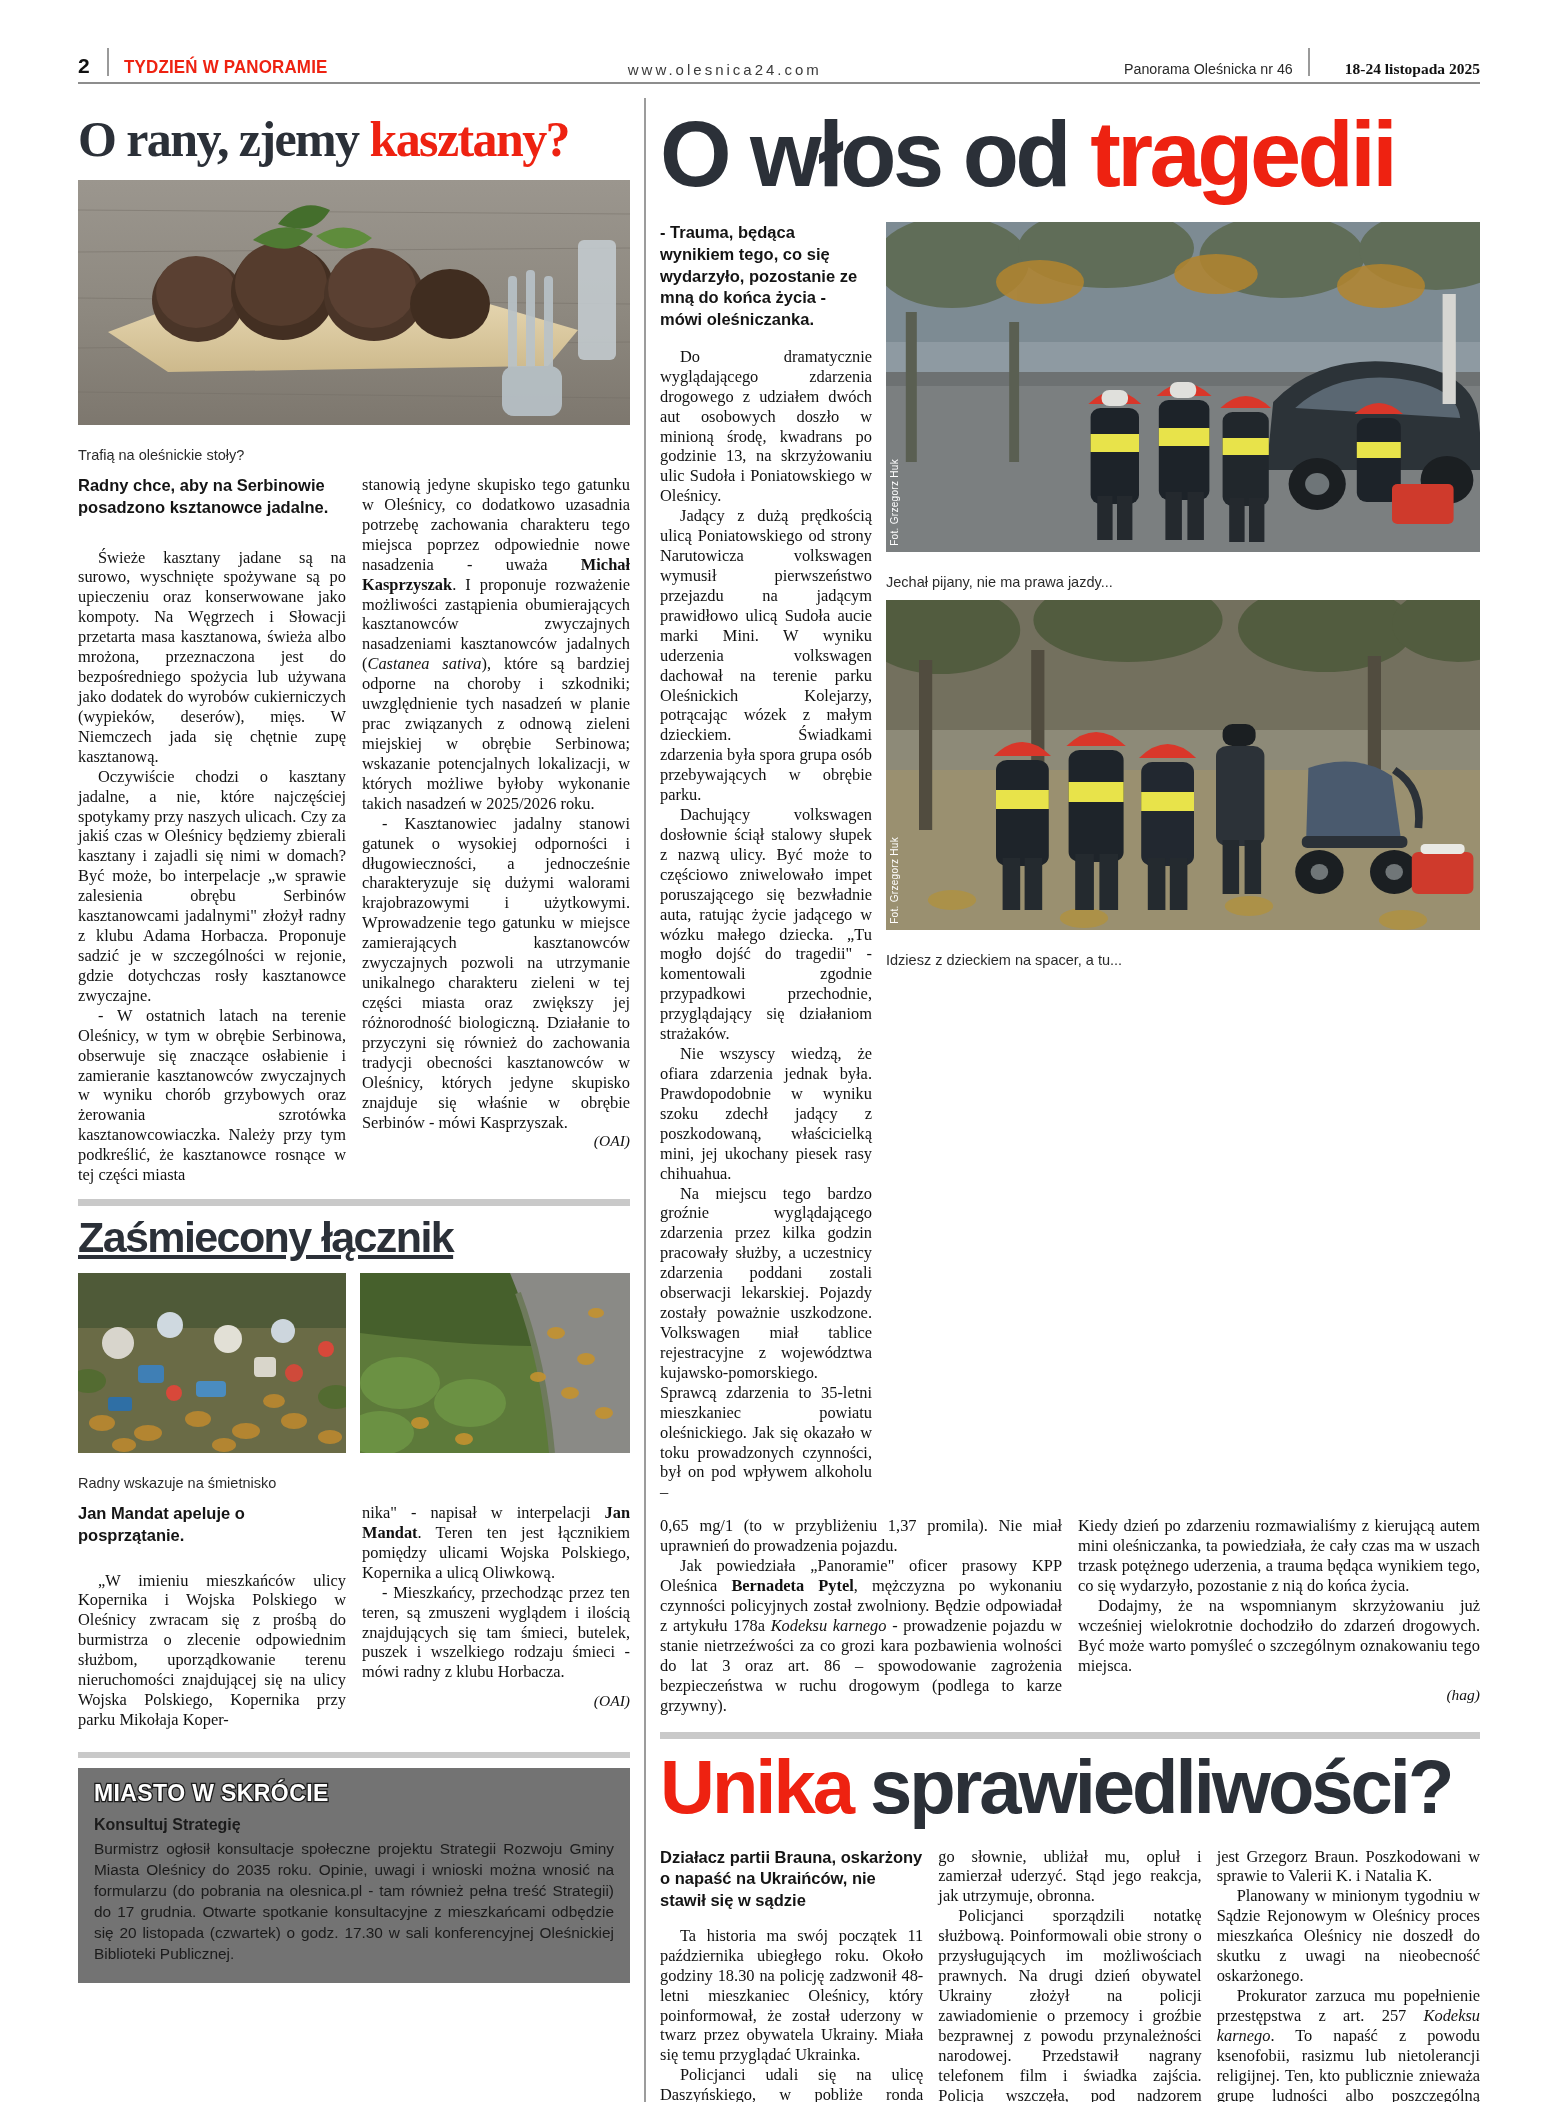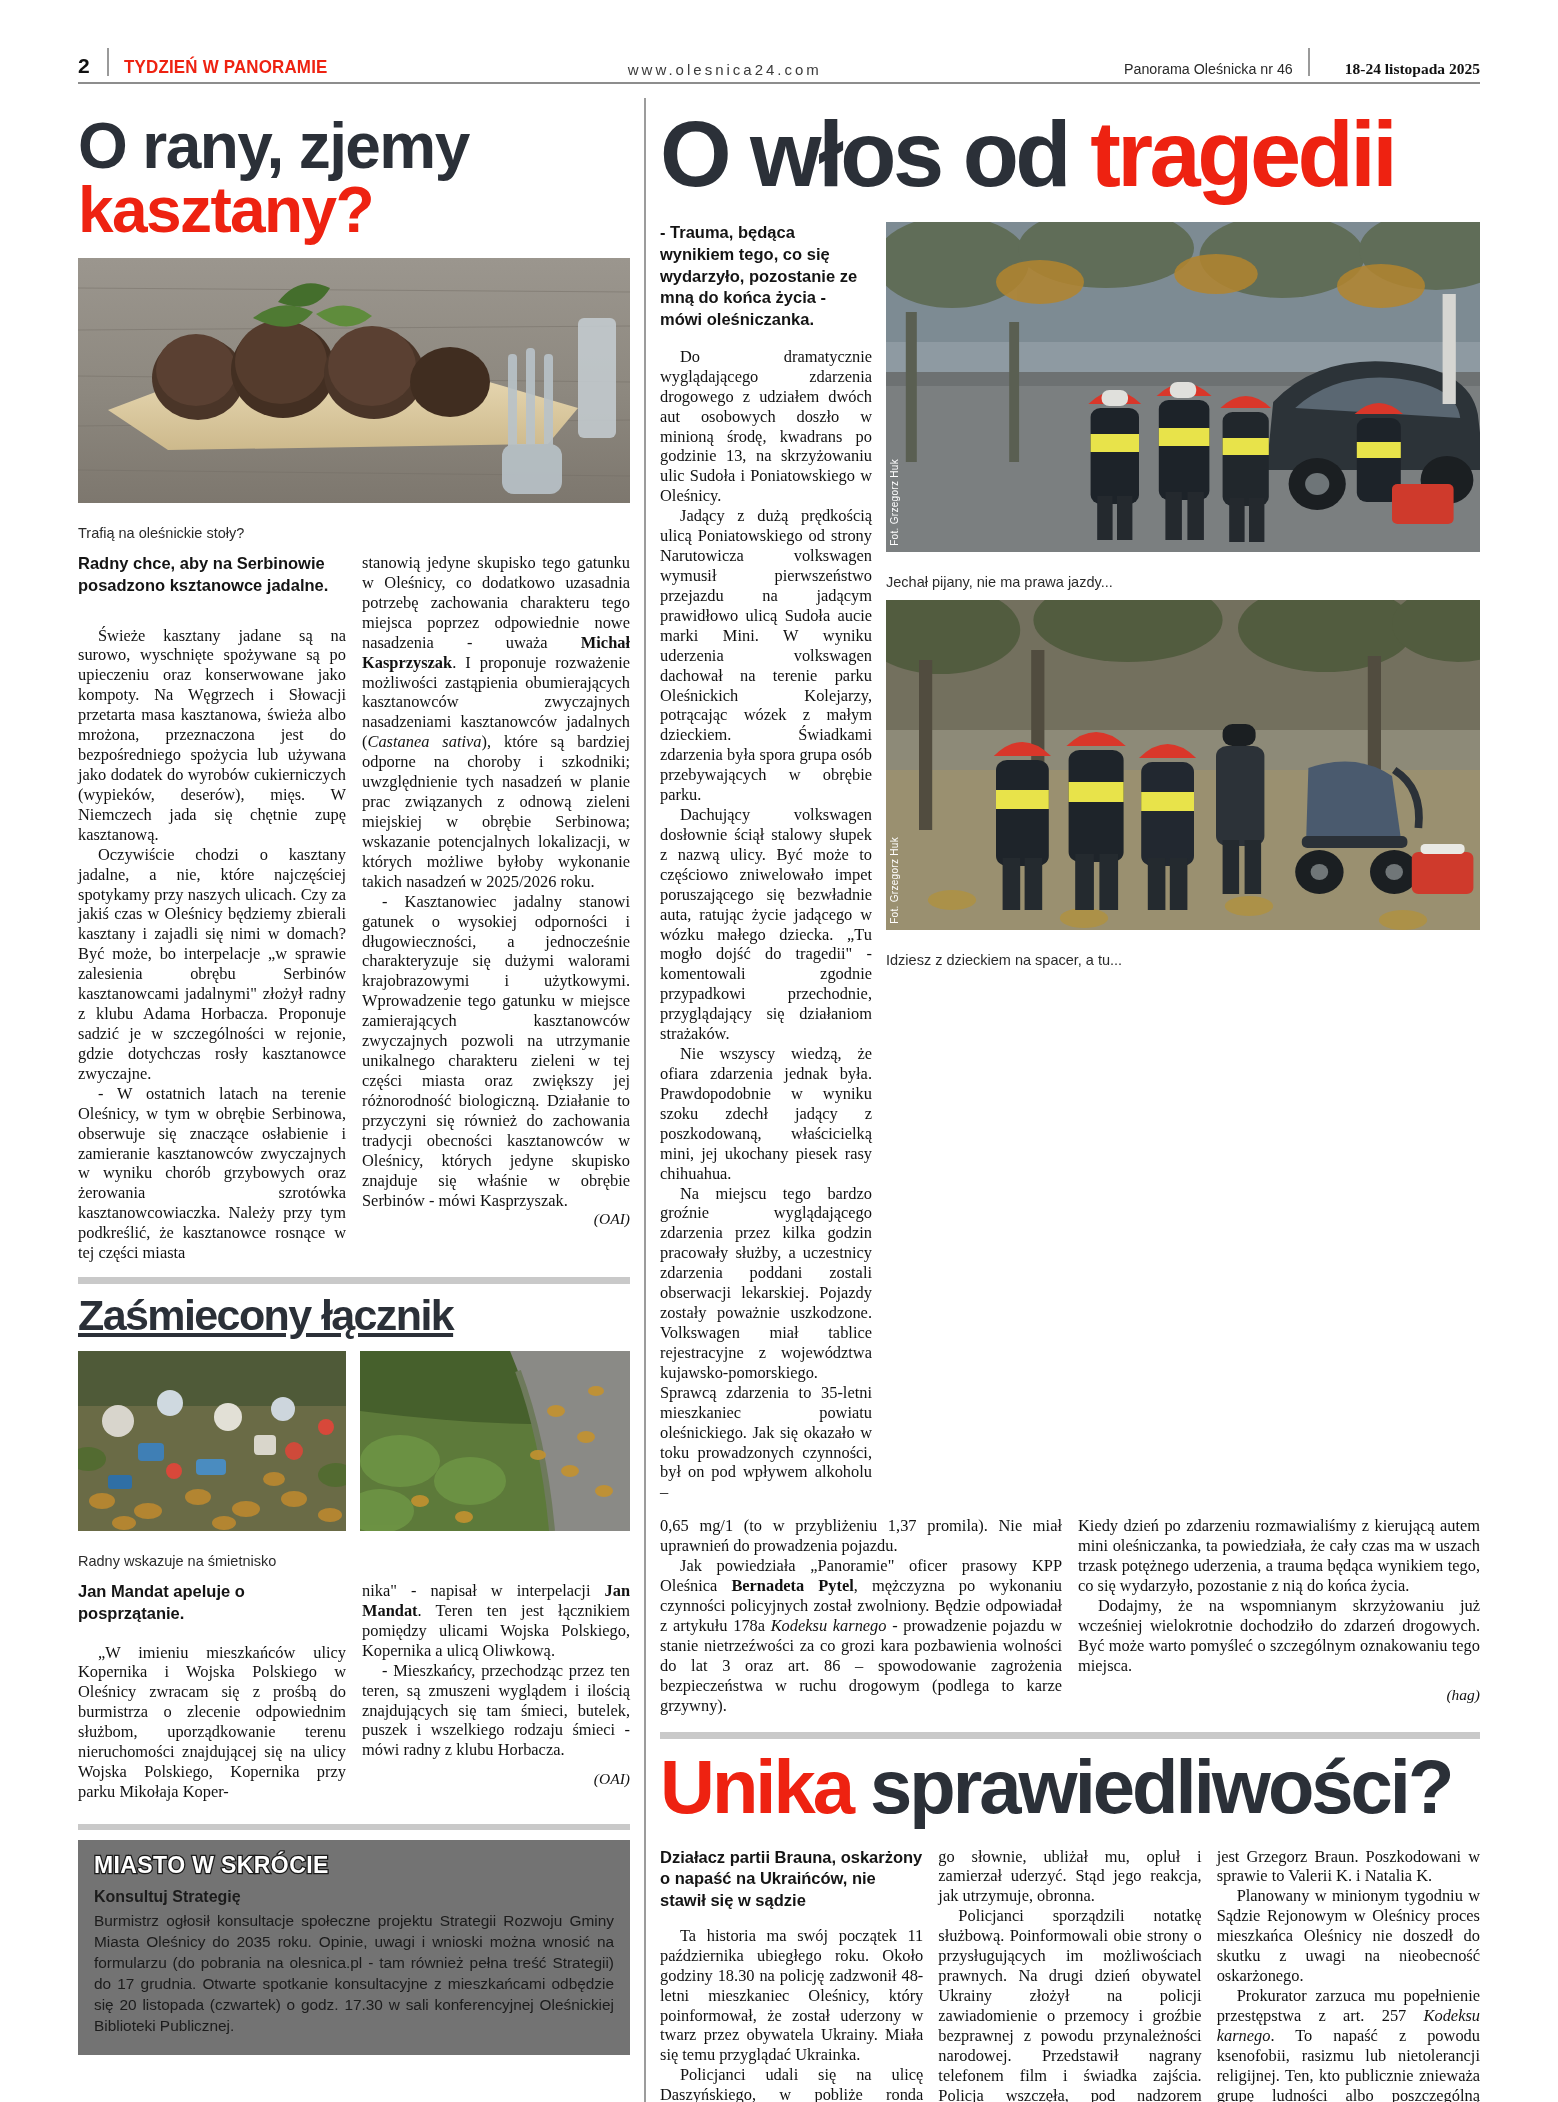--- a/index.html
+++ b/index.html
@@ -29,21 +29,21 @@
   
   .sheet { display:flex; margin-top:14px; }
   .left-zone { width:552px; }
   .vdiv { width:2px; background:#9c9c9c; margin:0 14px; align-self:stretch; }
   .right-zone { flex:1; }
 
   
   .hl { font-family:"Liberation Sans",sans-serif; font-weight:bold; color:#2b3038;
         letter-spacing:-1.6px; line-height:1; }
   .hl .red { color:#ee2211; }
-  .hl-a { font-size:64px; }
+  .hl-a { font-size:50px;font-family:Liberation Serif, serif; }
   .hl-b { font-size:43px;text-decoration:underline; }
   .hl-big { font-size:92px; letter-spacing:-3.5px; }
   .hl-big2 { font-size:76px; letter-spacing:-3px; }
 
   .photo { background:#b9b4ac; position:relative; overflow:hidden; }
   .cap { font-family:"Liberation Sans",sans-serif; font-size:14.5px; color:#2b2b2b; padding-top:22px; }
   .credit { position:absolute; font-family:"Liberation Sans",sans-serif; font-size:10px; color:#fff;
             writing-mode:vertical-rl; transform:rotate(180deg); left:3px; bottom:6px; letter-spacing:.3px;}
 
   .deck { font-family:"Liberation Sans",sans-serif; font-weight:bold; font-size:16.5px;
@@ -229,21 +229,21 @@
                 <ellipse cx="20" cy="160" rx="34" ry="22"></ellipse>
               </g>
             </svg>
           </div>
         </div>
         <div class="cap">Radny wskazuje na śmietnisko</div>
 
         <div class="cols2" style="margin-top:12px;">
           <div>
             <div class="deck">Jan Mandat apeluje o posprzątanie.</div>
-            <div class="body" style="margin-top:18px;">
+            <div class="body" style="margin-top:24px;">
               <p>„W imieniu mieszkańców ulicy Kopernika i Wojska Polskiego w Oleśnicy zwracam się z prośbą do burmistrza o zlecenie odpowiednim służbom, uporządkowanie terenu nieruchomości znajdującej się na ulicy Wojska Polskiego, Kopernika przy parku Mikołaja Koper-</p>
             </div>
           </div>
           <div>
             <div class="body">
               <p class="noind">nika" - napisał w interpelacji <b>Jan Mandat</b>. Teren ten jest łącznikiem pomiędzy ulicami Wojska Polskiego, Kopernika a ulicą Oliwkową.</p>
               <p>- Mieszkańcy, przechodząc przez ten teren, są zmuszeni wyglądem i ilością znajdujących się tam śmieci, butelek, puszek i wszelkiego rodzaju śmieci - mówi radny z klubu Horbacza.</p>
               <p class="sig noind" style="margin-top:10px;">(OAI)</p>
             </div>
           </div>

